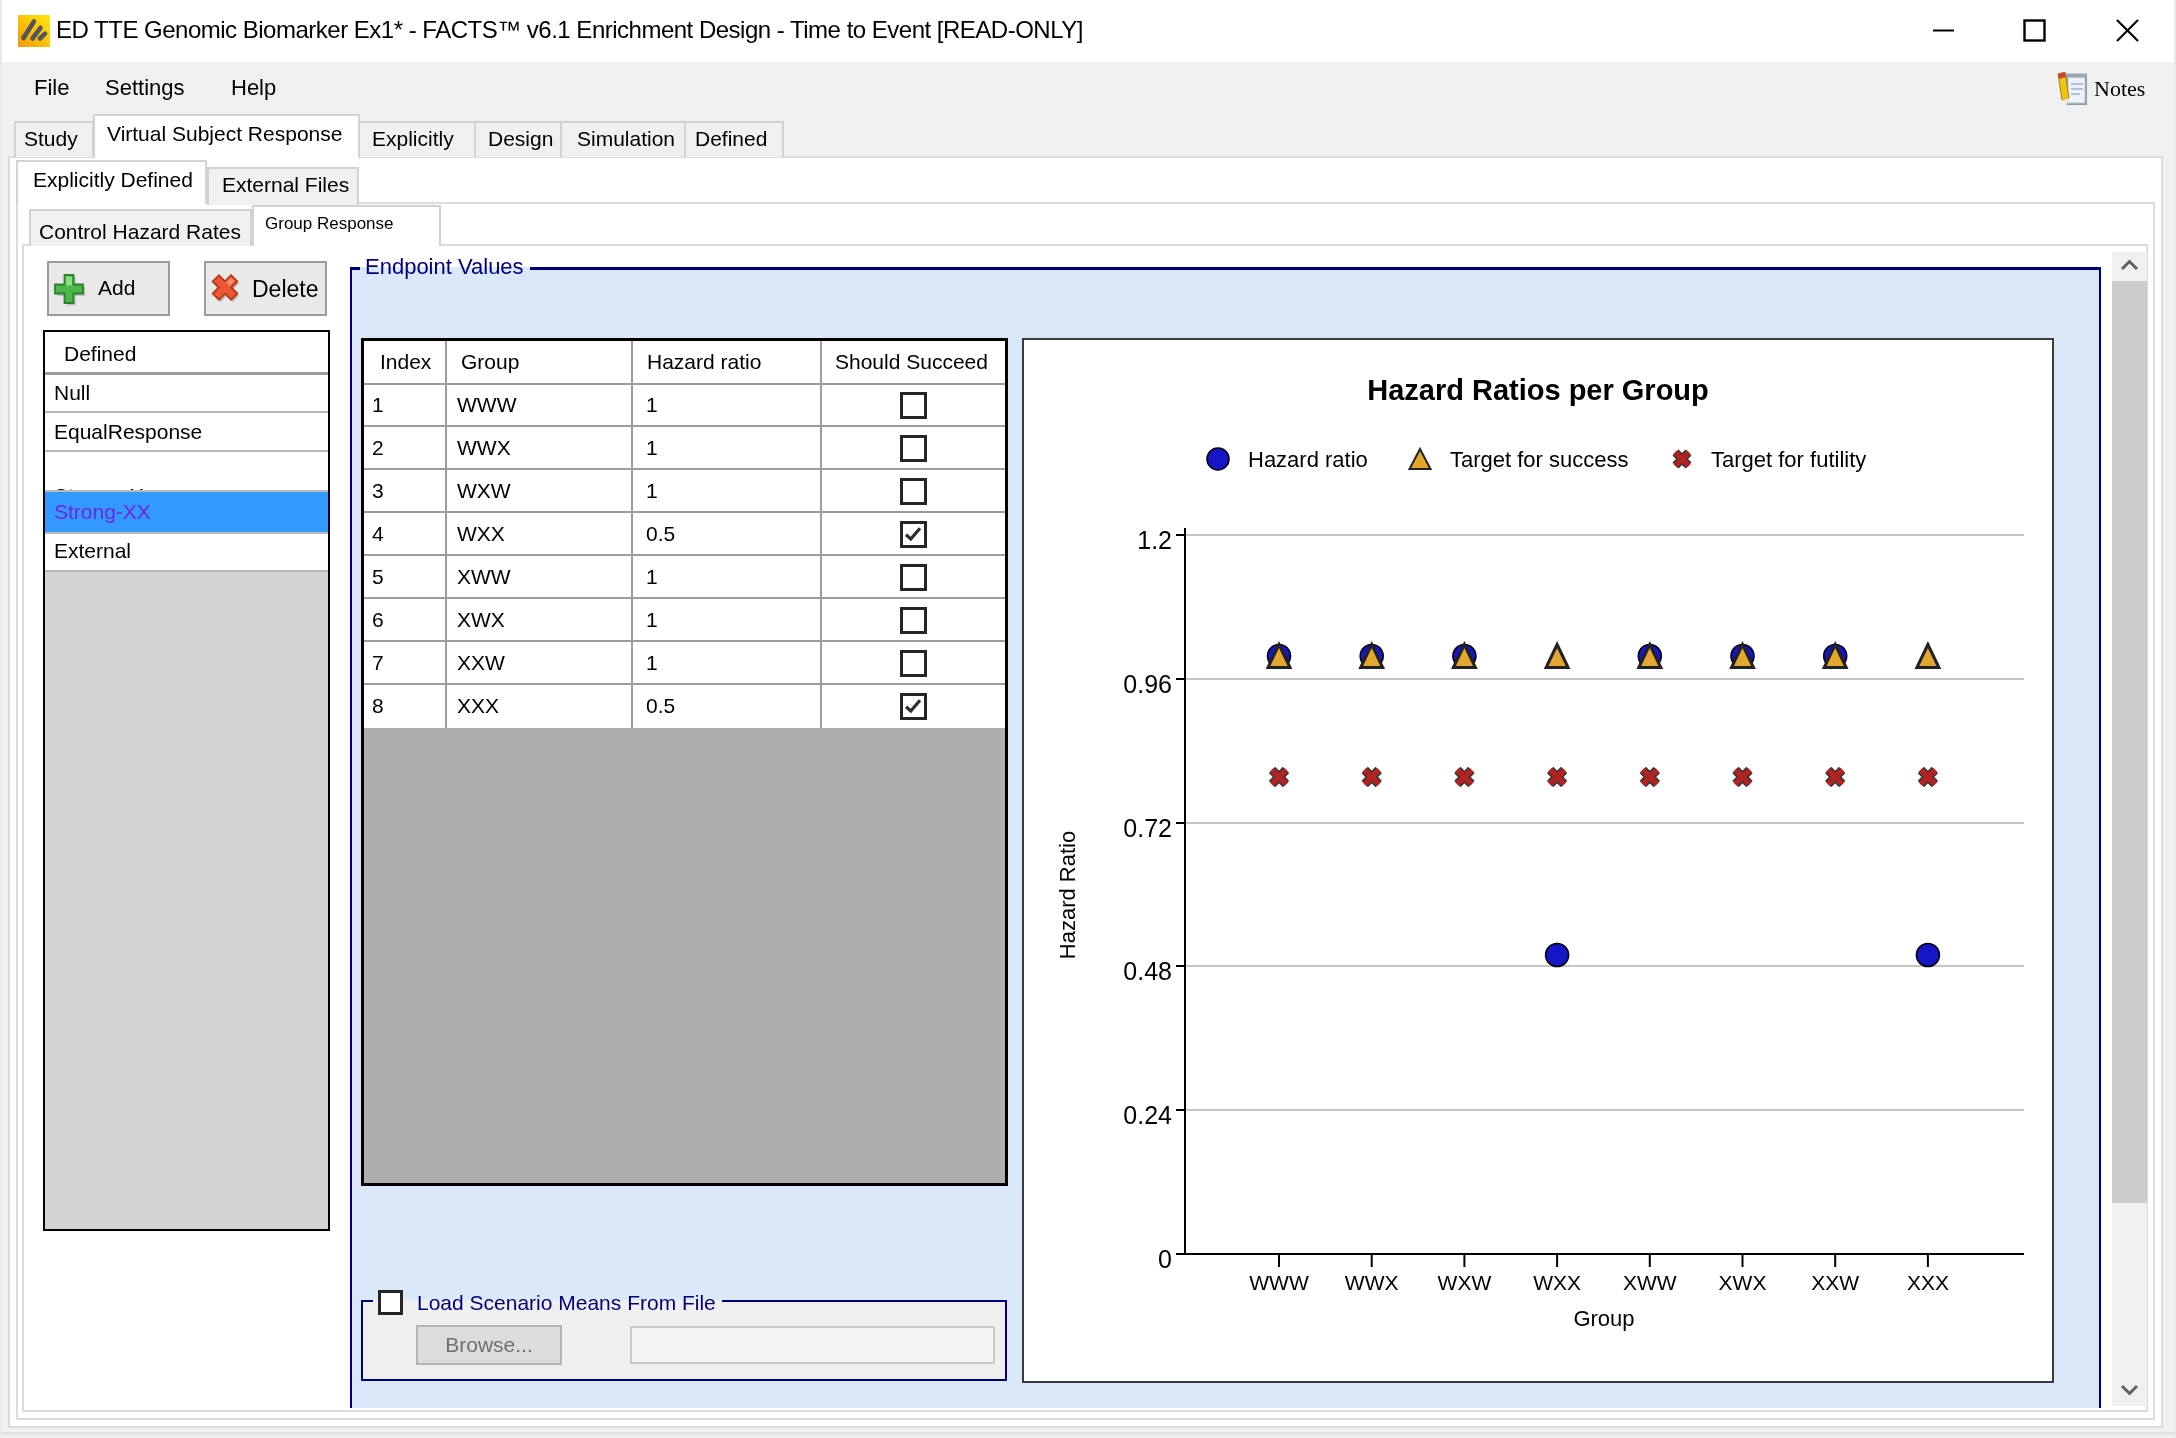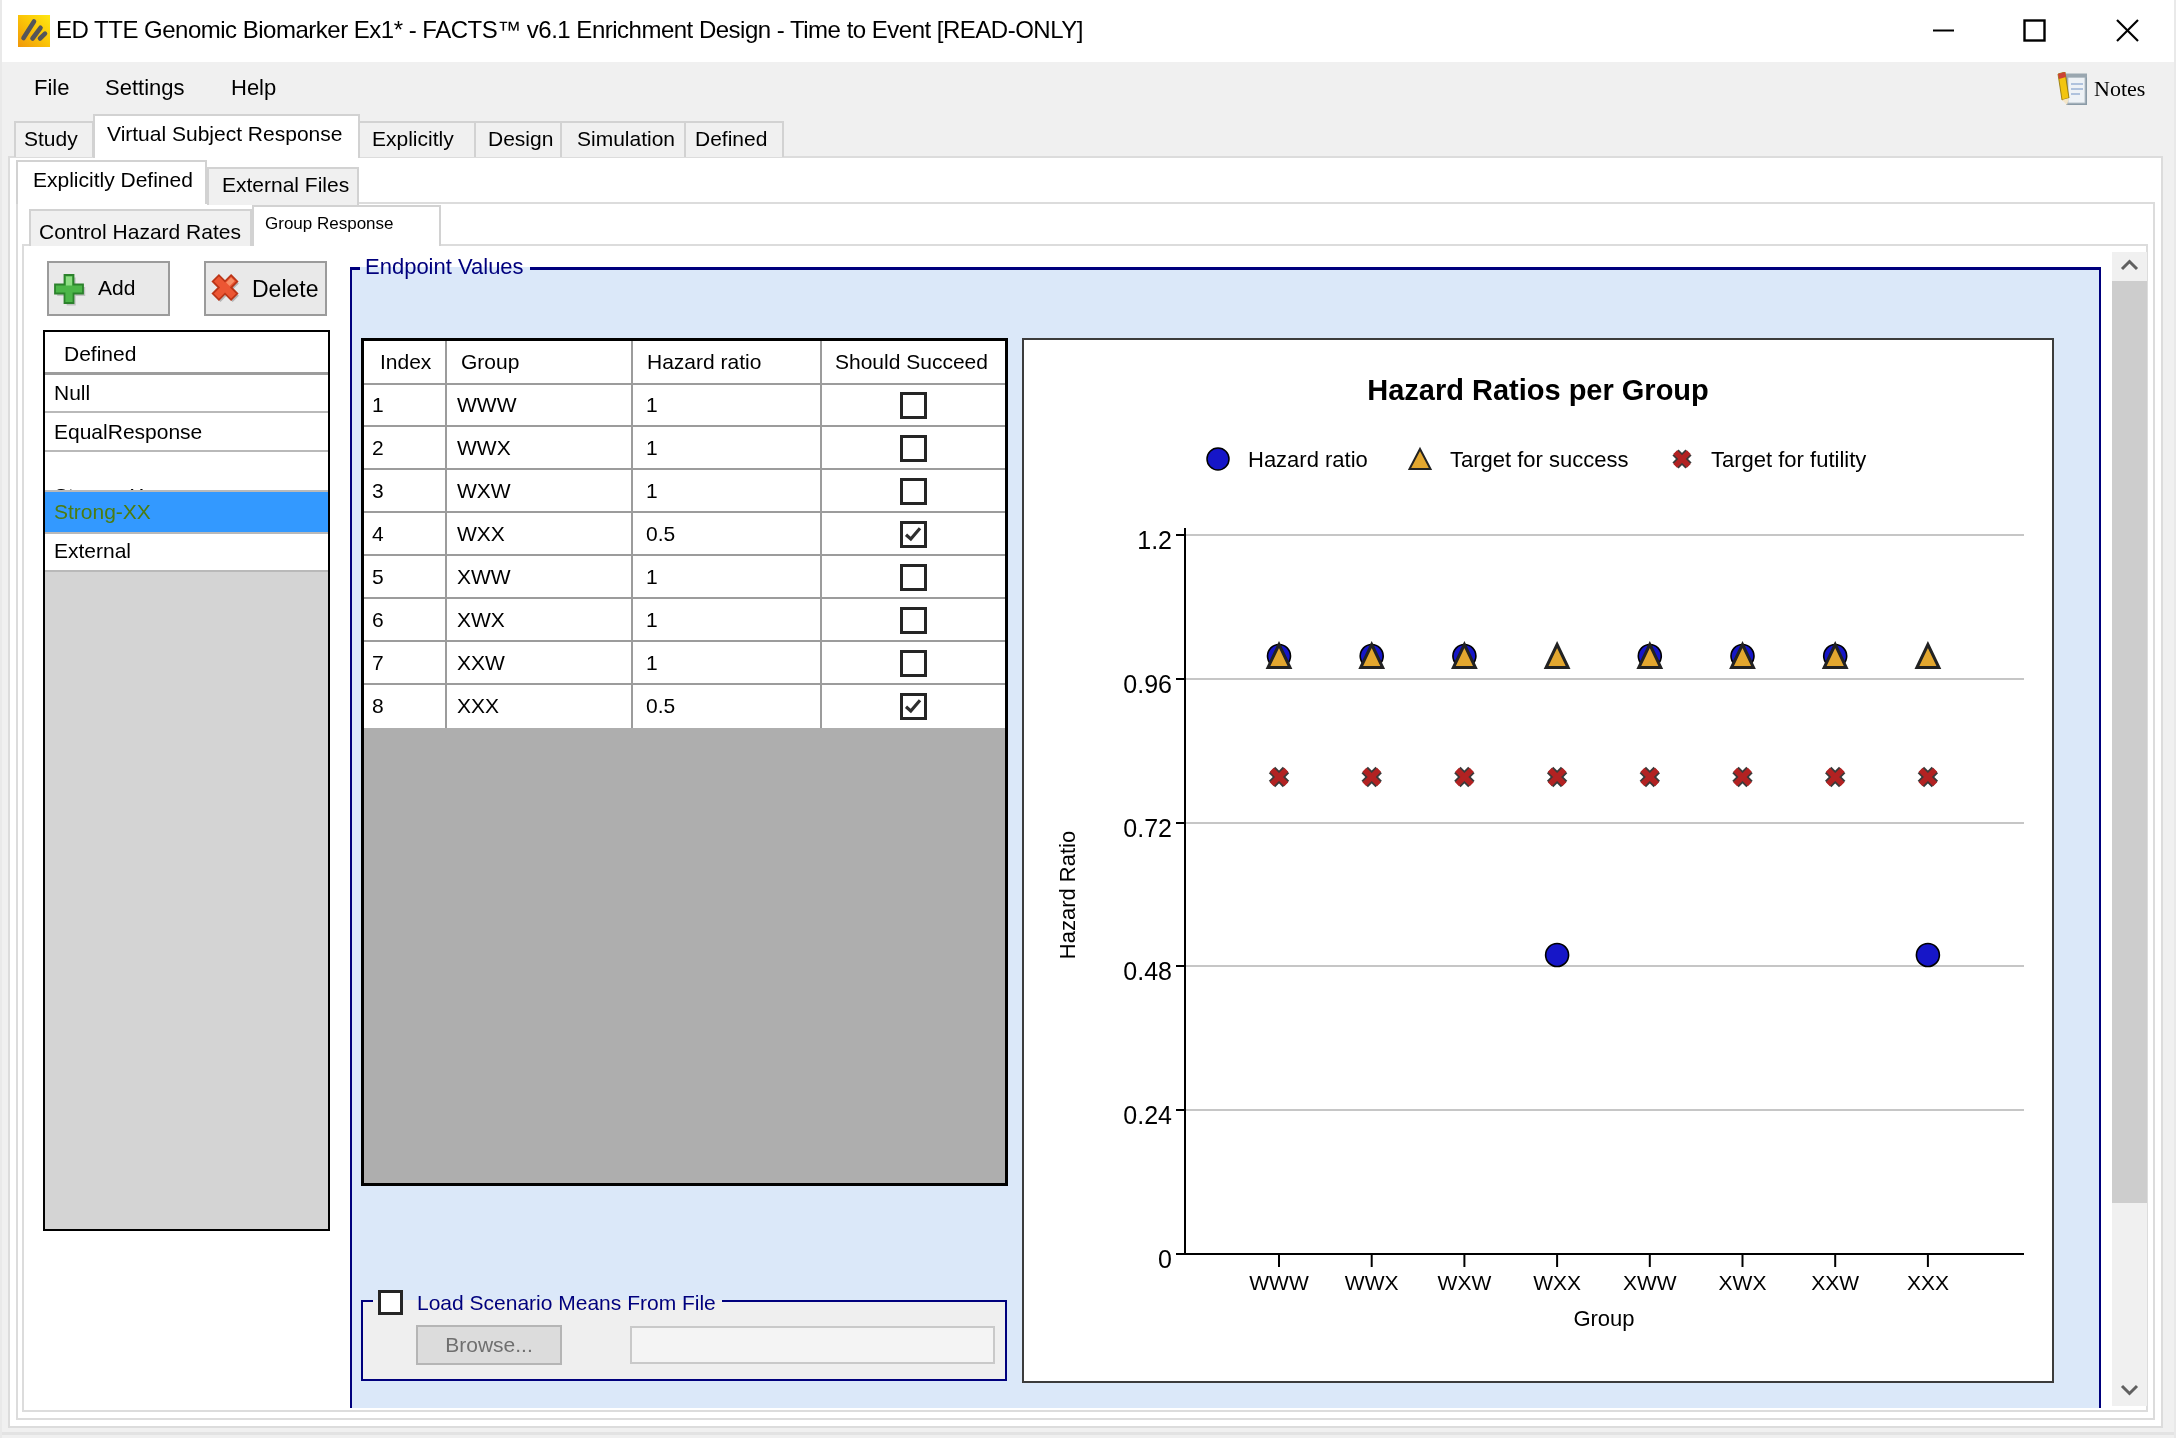--- a/index.html
+++ b/index.html
@@ -106,21 +106,21 @@
 <div class="abs" style="left:45px;top:332px;width:283px;height:240px;background:#ffffff;"></div>
 <div class="abs" style="left:64px;top:342px;font-size:21px;">Defined</div>
 <div class="abs" style="left:45px;top:372px;width:283px;height:3px;background:#9c9c9c;"></div>
 <div class="abs" style="left:54px;top:381px;font-size:21px;">Null</div>
 <div class="abs" style="left:45px;top:411px;width:283px;height:2px;background:#b9b9b9;"></div>
 <div class="abs" style="left:54px;top:420px;font-size:21px;">EqualResponse</div>
 <div class="abs" style="left:45px;top:450px;width:283px;height:2px;background:#b9b9b9;"></div>
 <div class="abs" style="left:54px;top:460px;font-size:21px;margin-top:24px;">Strong--X</div>
 <div class="abs" style="left:45px;top:490px;width:283px;height:2px;background:#b9b9b9;"></div>
 <div class="abs" style="left:45px;top:492px;width:283px;height:40px;background:#3399ff;"></div>
-<div class="abs" style="left:54px;top:500px;font-size:21px;color:#4d7c0f;">Strong-XX</div>
+<div class="abs" style="left:54px;top:500px;font-size:21px;color:#6d28d9;">Strong-XX</div>
 <div class="abs" style="left:45px;top:532px;width:283px;height:2px;background:#b9b9b9;"></div>
 <div class="abs" style="left:54px;top:539px;font-size:21px;">External</div>
 <div class="abs" style="left:45px;top:570px;width:283px;height:2px;background:#b9b9b9;"></div>
 
 <div class="abs" style="left:350px;top:267px;width:1751px;height:1141px;border:2px solid #00007d;border-top:none;border-bottom:none;box-sizing:border-box;background:#dbe8f9;"></div>
 <div class="abs" style="left:350px;top:267px;width:10px;height:3px;background:#00007d;"></div>
 <div class="abs" style="left:530px;top:267px;width:1571px;height:3px;background:#00007d;"></div>
 <div class="abs" style="left:365px;top:254px;font-size:22px;color:#00007d;background:transparent;">Endpoint Values</div>
 
 <div class="abs" style="left:361px;top:338px;width:647px;height:848px;background:#aeaeae;border:3px solid #000;box-sizing:border-box;"></div>

